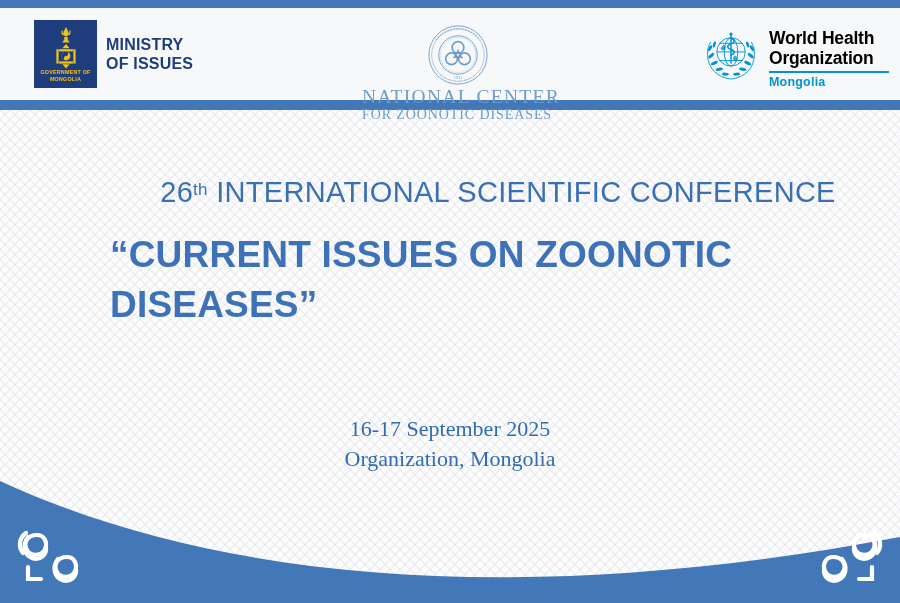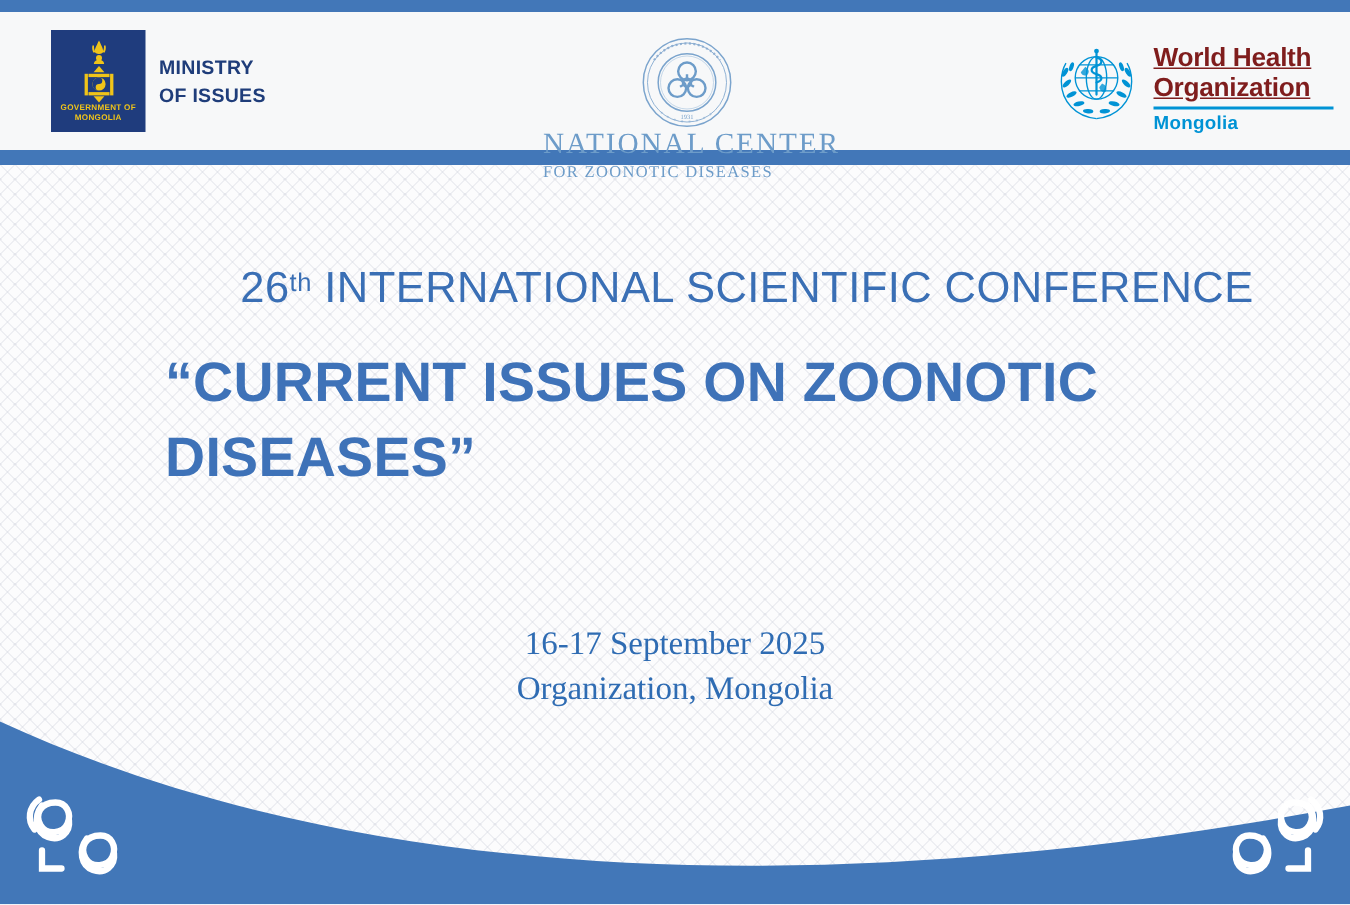--- a/index.html
+++ b/index.html
@@ -78,21 +78,21 @@
     text-align: center;
     color: #f0c419;
     font-size: 5.4px;
     font-weight: bold;
     letter-spacing: 0.2px;
     line-height: 7px;
   }
   .moh-name {
     margin-left: 9px;
     color: #1f3d7a;
-    font-size: 13px;
+    font-size: 16px;
     font-weight: bold;
     line-height: 19px;
     letter-spacing: 0.2px;
   }
 
   
   .ncz {
     position: absolute;
     left: 355px; top: 16px;
     display: flex;
@@ -104,41 +104,40 @@
     margin-left: 7px;
     color: #6d9cc9;
     font-family: "Liberation Serif", serif;
   }
   .ncz-line1 {
     font-size: 19.5px;
     letter-spacing: 1.3px;
     line-height: 22px;
   }
   .ncz-line2 {
-    font-size: 11px;
+    font-size: 14px;
     letter-spacing: 0.9px;
     line-height: 14px;
   }
 
   
   .who {
     position: absolute;
     left: 700px; top: 18px;
     display: flex;
     align-items: flex-start;
   }
   .who-emblem { width: 62px; height: 58px; }
   .who-text { margin-left: 7px; padding-top: 2px; }
   .who-name {
-    color: #7f1d1d;
+    color: #000000;
     font-size: 17.5px;
     font-weight: bold;
     line-height: 20px;
     letter-spacing: -0.2px;
-    text-decoration: underline;
   }
   .who-underline {
     width: 120px; height: 2px;
     background: #0093d5;
     margin: 3px 0 2px 0;
   }
   .who-country {
     color: #0093d5;
     font-size: 12.5px;
     font-weight: bold;

